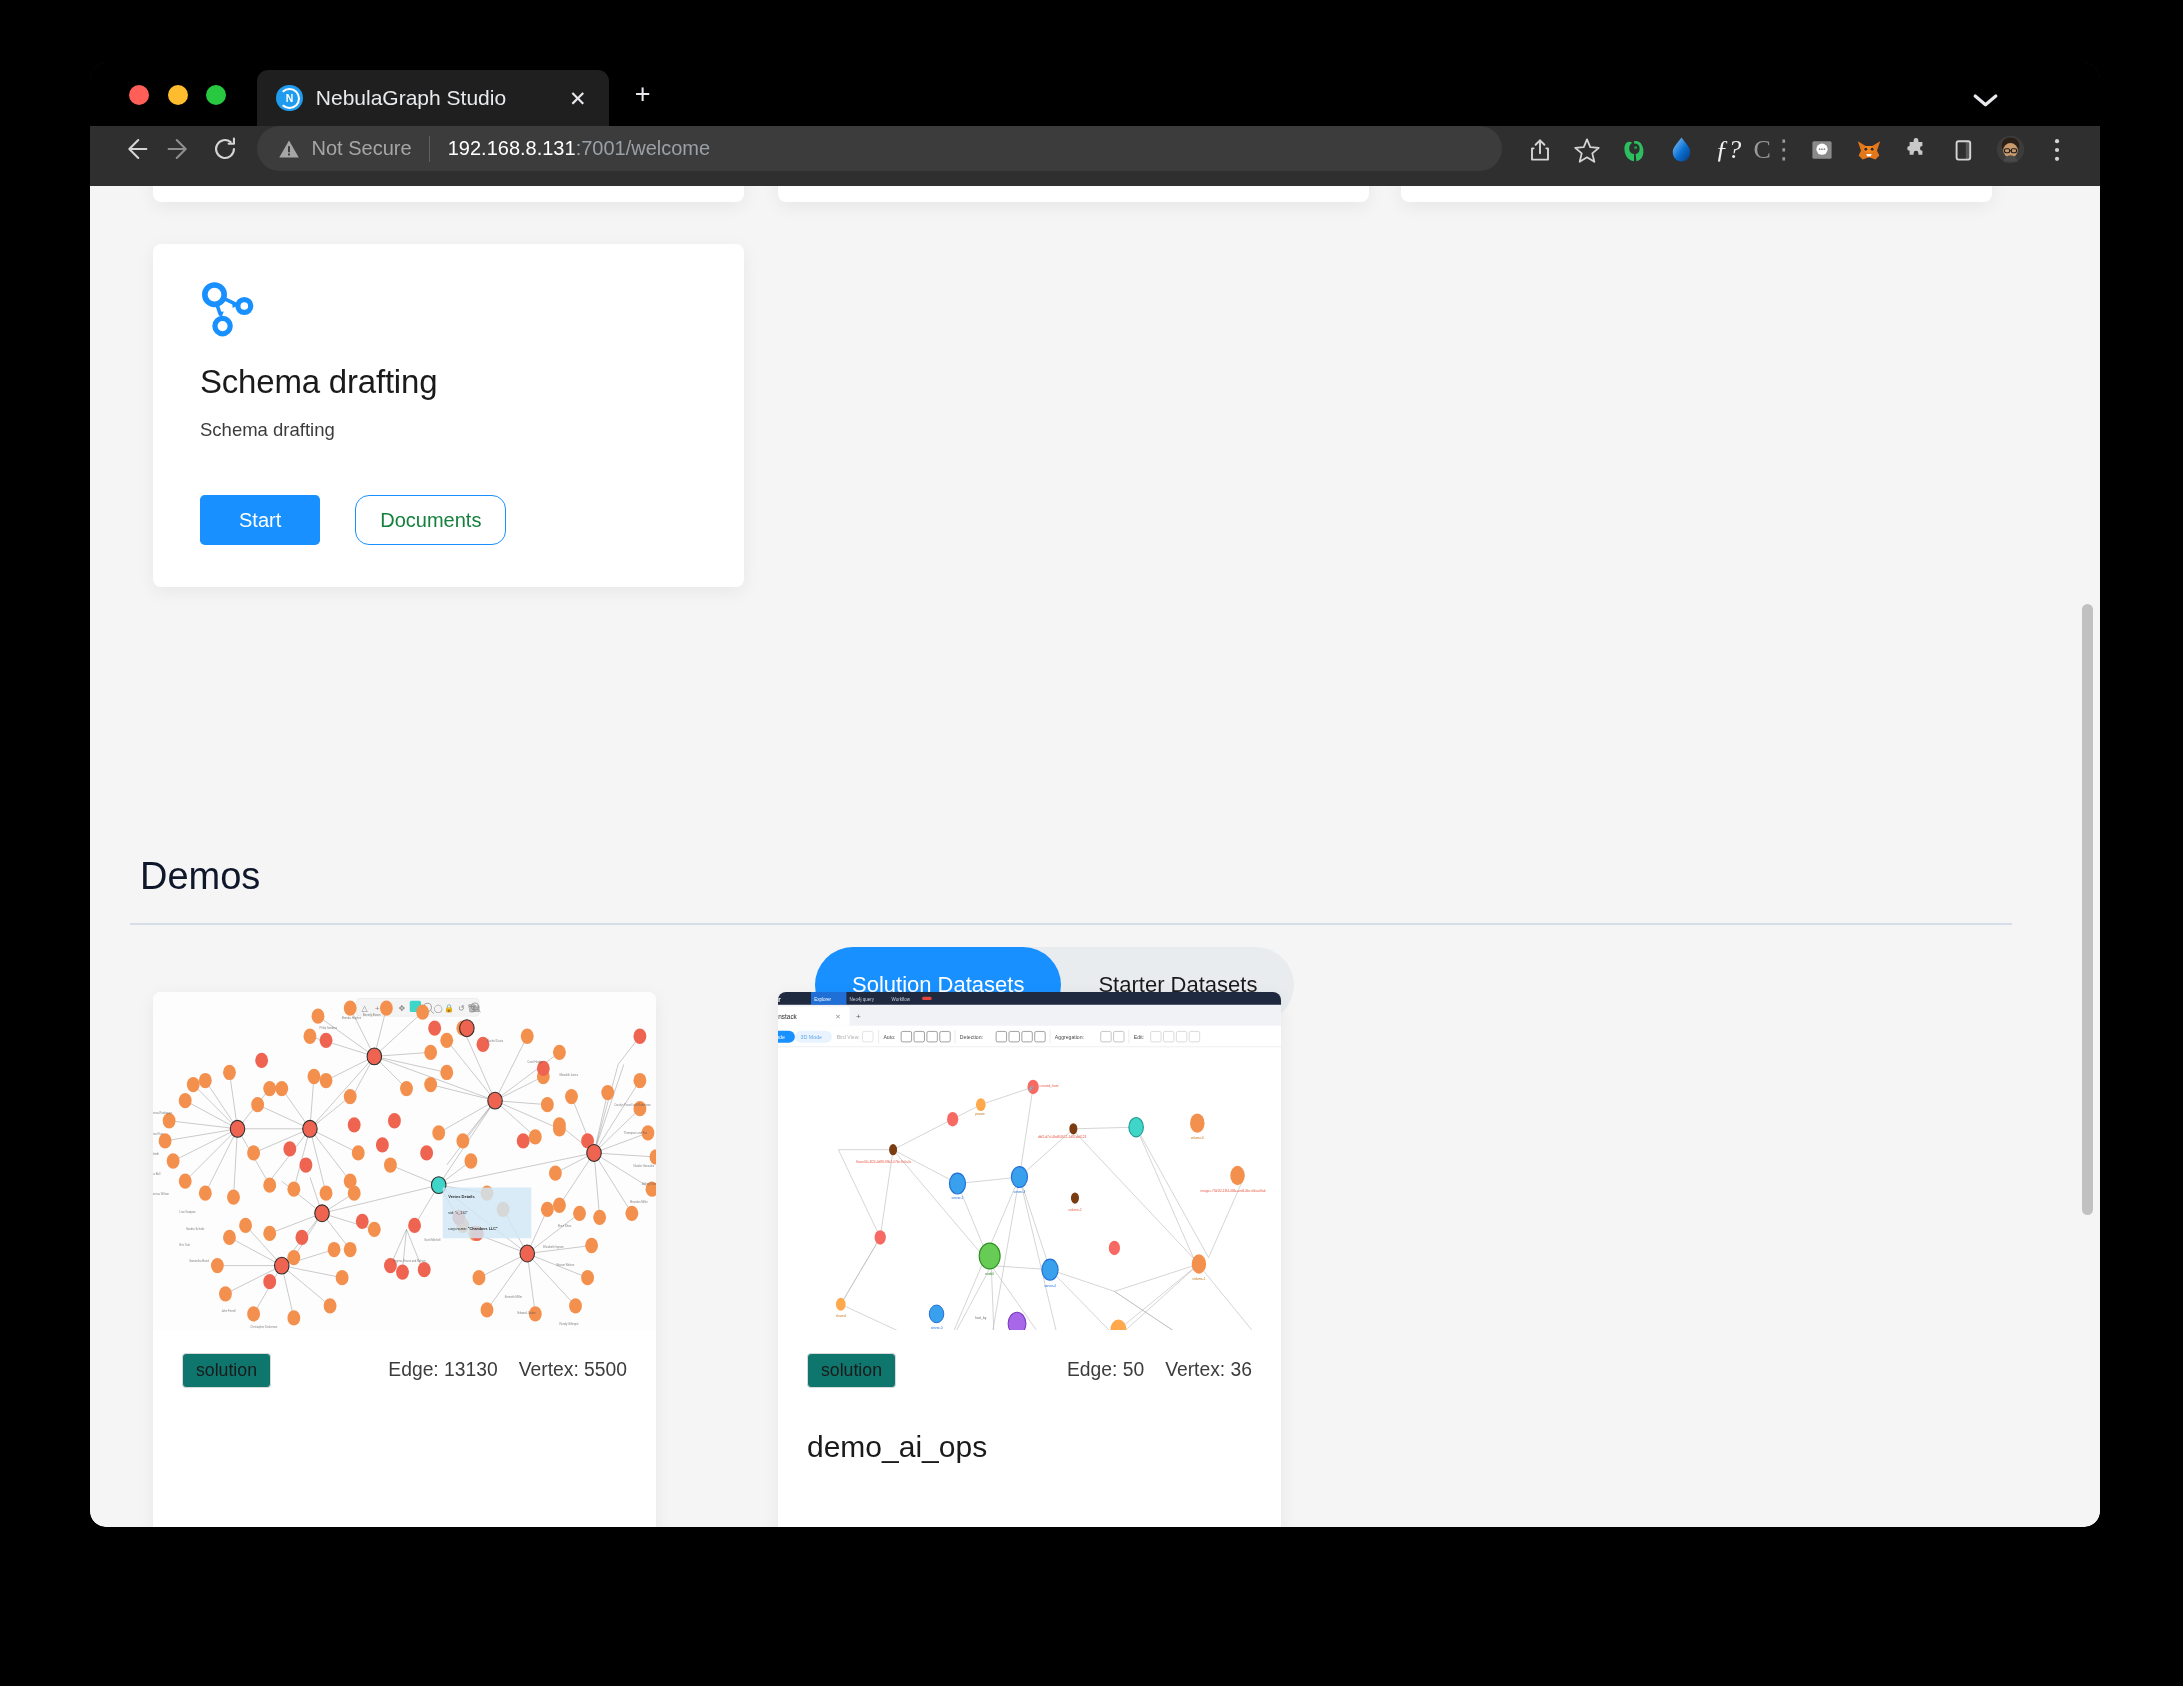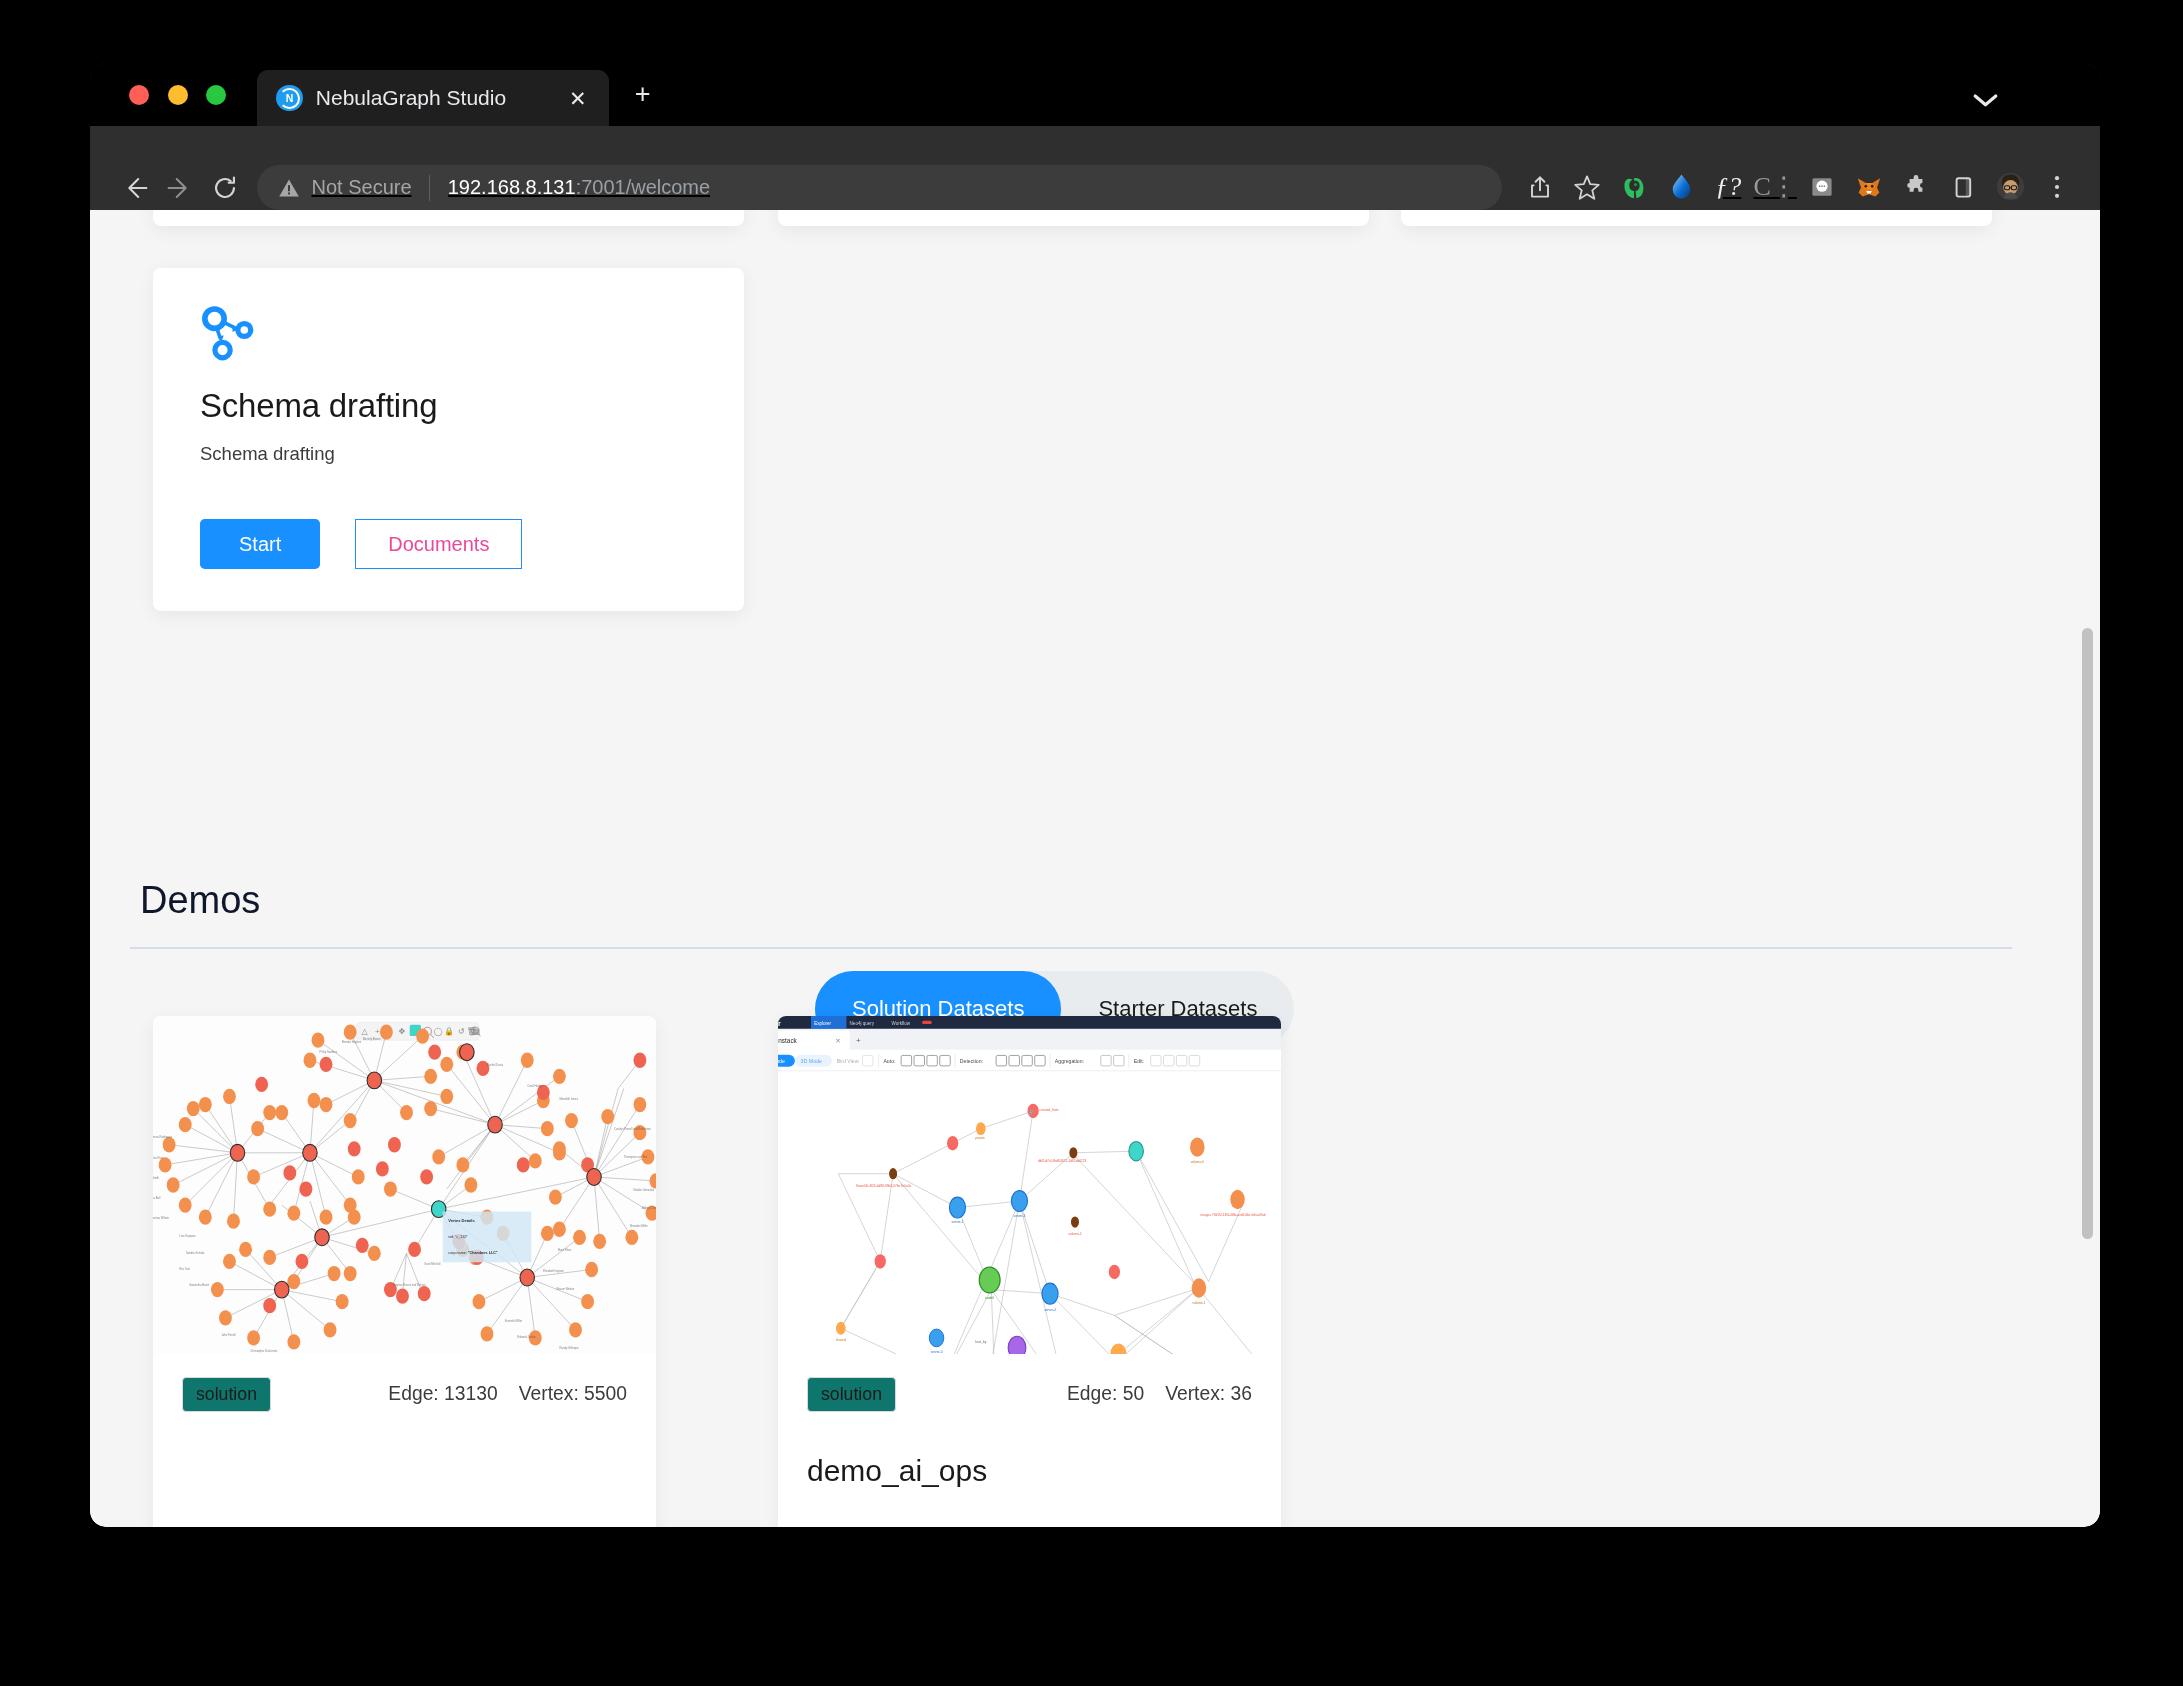--- a/index.html
+++ b/index.html
@@ -83,26 +83,25 @@
     width: 32px; text-align: center;
   }
   #tab-list-chevron {
     position: absolute; right: 101px; bottom: 17.7px;
     width: 27px; height: 16px;
   }
   #tab-list-chevron svg { display: block; }
 
   
   #browser-toolbar {
-    height: 84px;
+    height: 60px;
     background: #2f2f2f;
-    display: flex; align-items: flex-end;
+    display: flex; align-items: flex-start;
     padding: 0 19.3px 0 22.5px;
     flex: none;
-    text-decoration: underline;
   }
   .nav-btn {
     width: 45px; height: 45px;
     display: flex; align-items: center; justify-content: center;
     color: #c9cdd1; flex: none;
   }
   .nav-btn svg { display: block; }
   #omnibox {
     flex: 1; height: 45px;
     background: #3c3c3c;
@@ -179,24 +178,24 @@
     display: flex; align-items: center; gap: 35px;
   }
   #schema-start-btn {
     background: #1890ff; color: #ffffff;
     border: none; border-radius: 4.8px;
     font-size: 20px; font-family: inherit;
     padding: 0 39px; height: 50px;
     cursor: pointer;
   }
   #schema-docs-btn {
-    background: #ffffff; color: #ec4899;
-    border: 1.2px solid #1890ff; border-radius: 0;
+    background: #ffffff; color: #15803d;
+    border: 1.2px solid #1890ff; border-radius: 14px;
     font-size: 20px; font-family: inherit;
-    padding: 0 32px; height: 50px;
+    padding: 0 24px; height: 50px;
     cursor: pointer;
   }
 
   
   #demos-heading {
     position: absolute; left: 50px; top: 669px;
     font-size: 38px; color: #0f172a; font-weight: 400;
   }
   #demos-divider {
     position: absolute; left: 40px; top: 737px;

